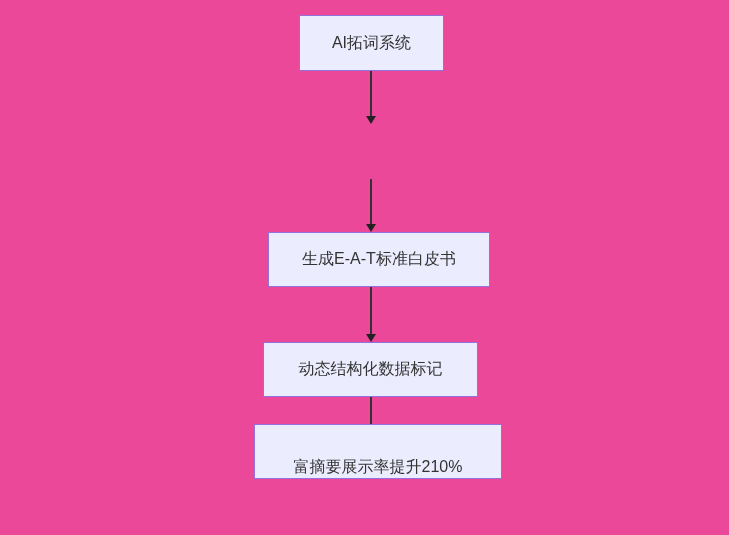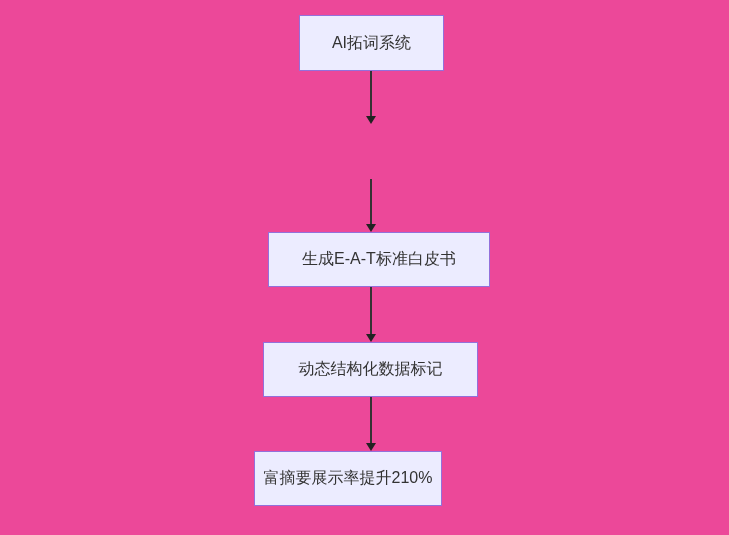--- a/index.html
+++ b/index.html
@@ -33,21 +33,21 @@
     font-size: 16px;
     line-height: 1.3;
     white-space: nowrap;
     text-align: center;
   }
   
   .node-1 { left: 299px; top: 15px;  width: 145px; height: 56px; }
   .node-2 { left: 275px; top: 124px; width: 195px; height: 55px; }
   .node-3 { left: 260px; top: 232px; width: 222px; height: 55px; margin-left: 8px; }
   .node-4 { left: 263px; top: 342px; width: 215px; height: 55px; }
-  .node-5 { left: 254px; top: 451px; width: 188px; height: 55px; }
+  .node-5 { left: 254px; top: 424px; width: 248px; height: 55px; align-items: flex-end; }
 
   .edge-line {
     position: absolute;
     width: 2px;
     left: 370px;
     background: #333333;
   }
   .edge-arrowhead {
     position: absolute;
     left: 366px;

